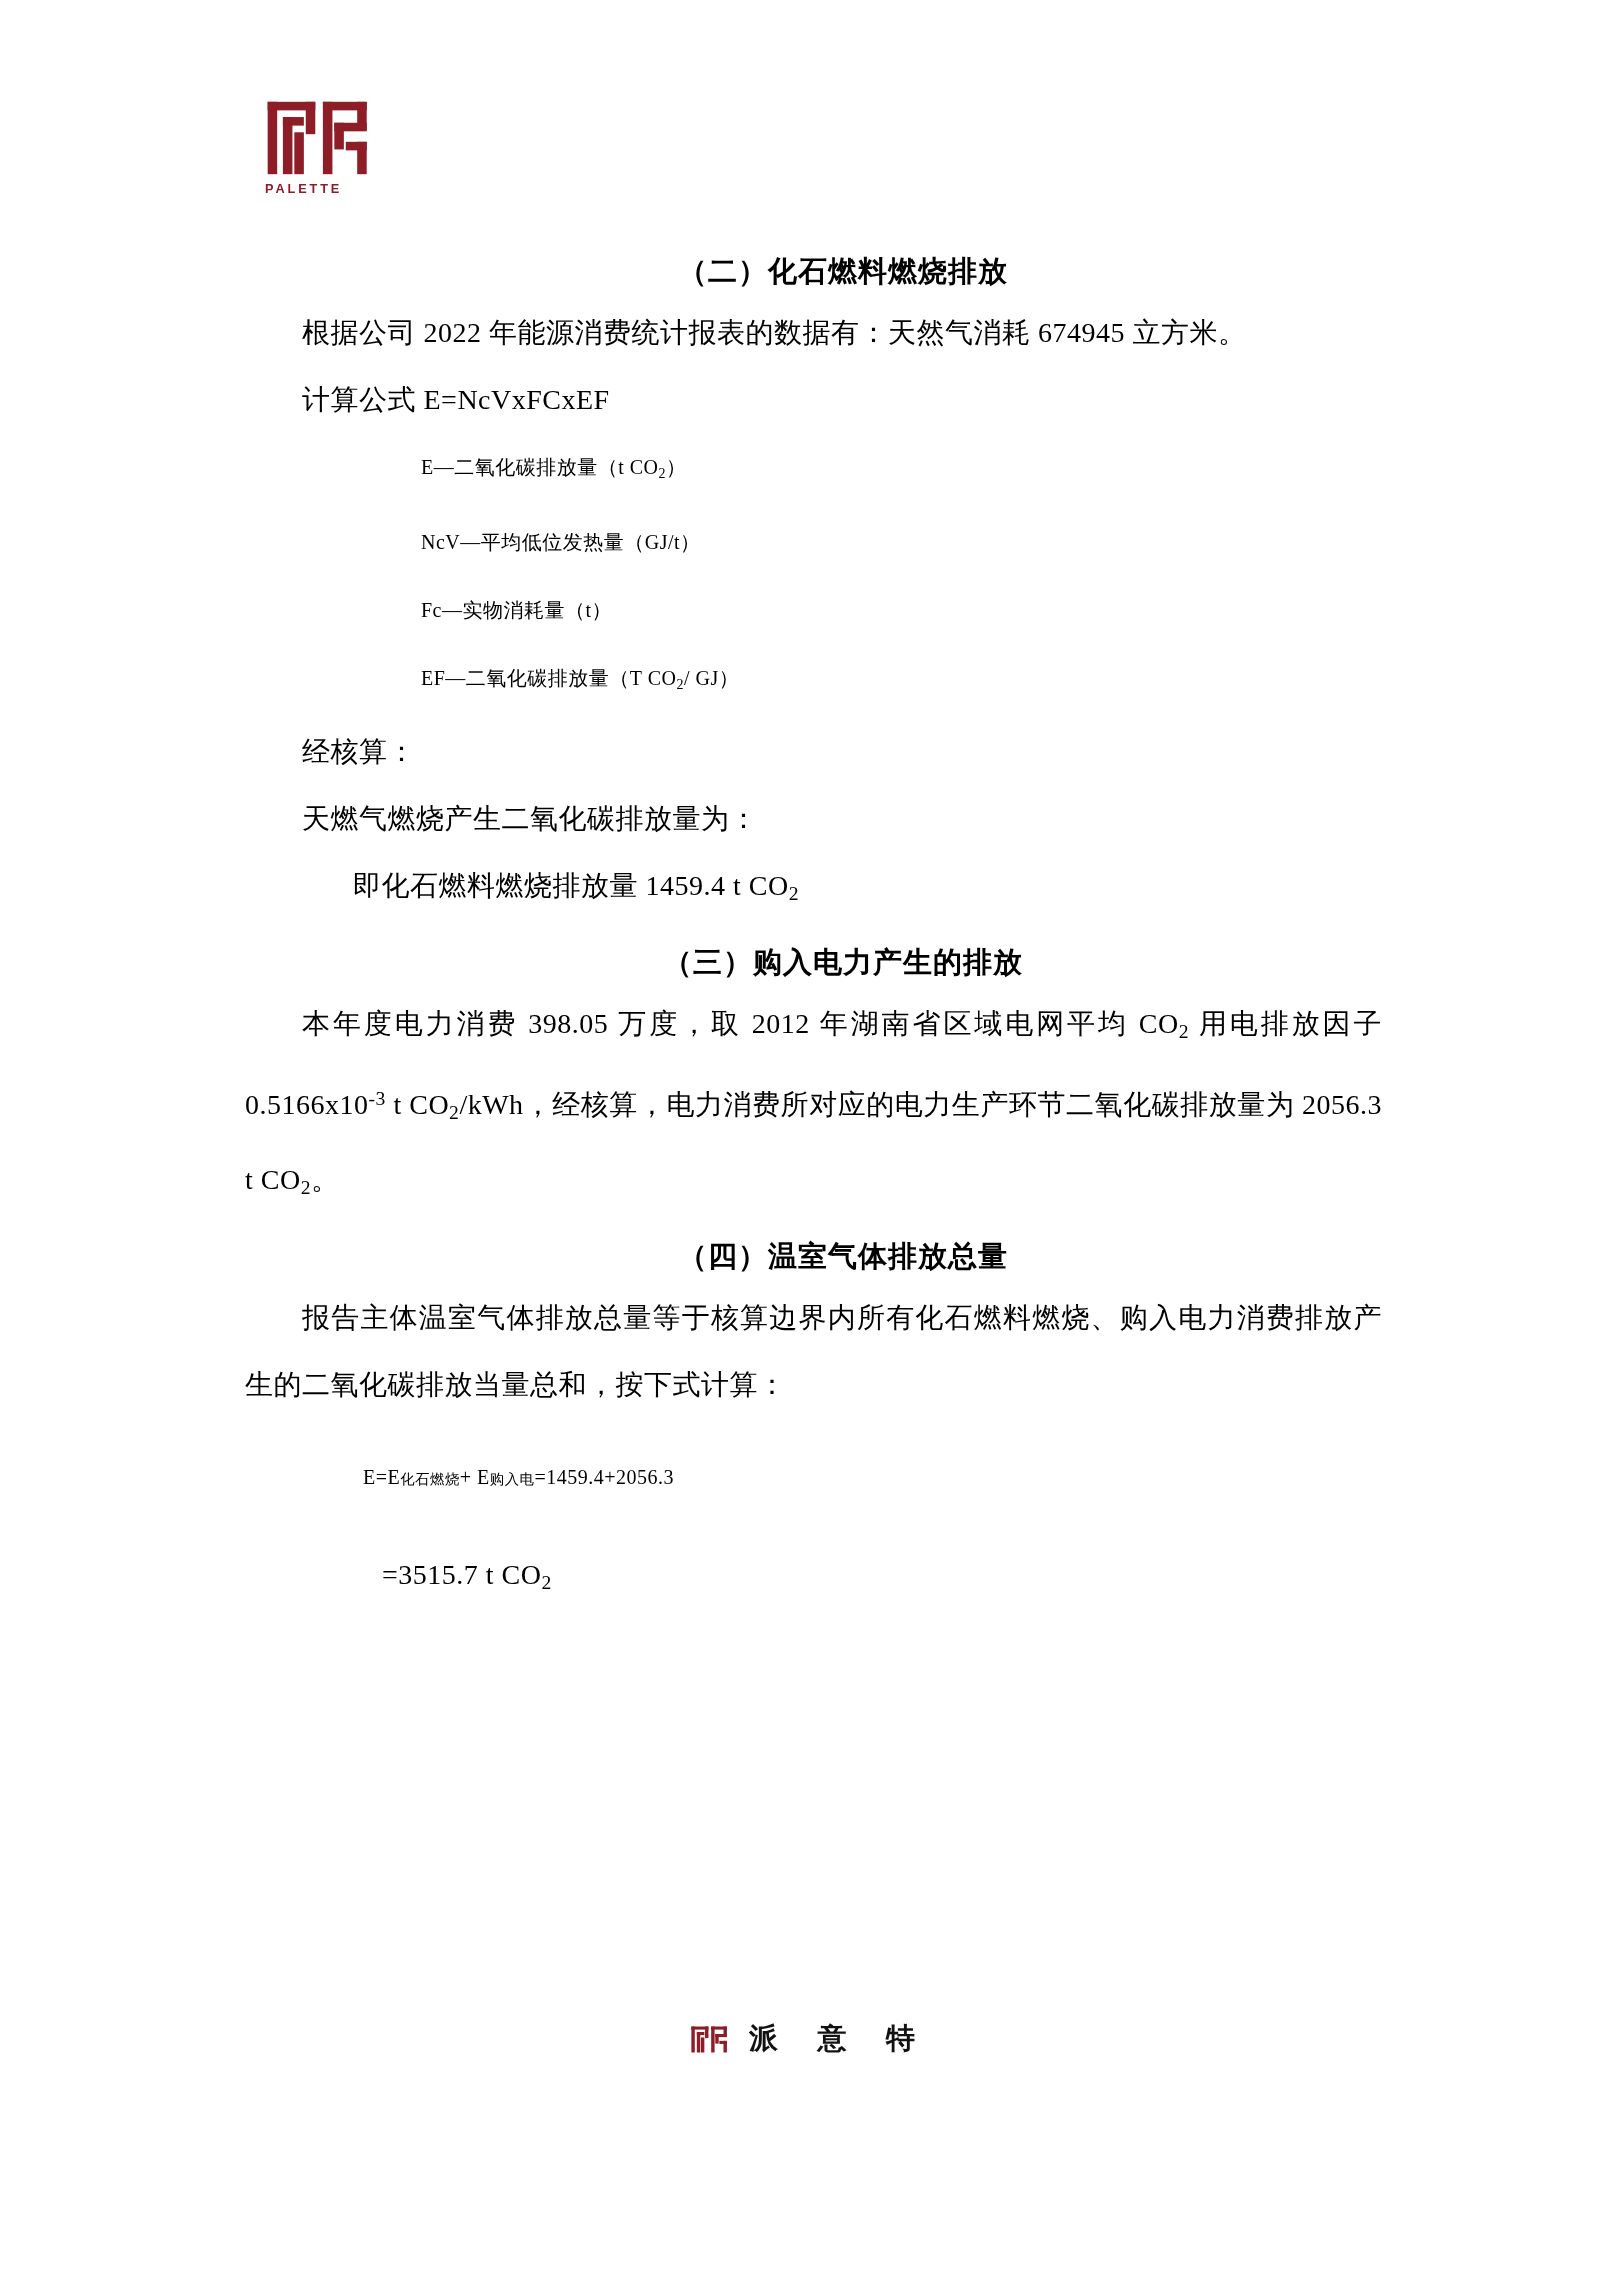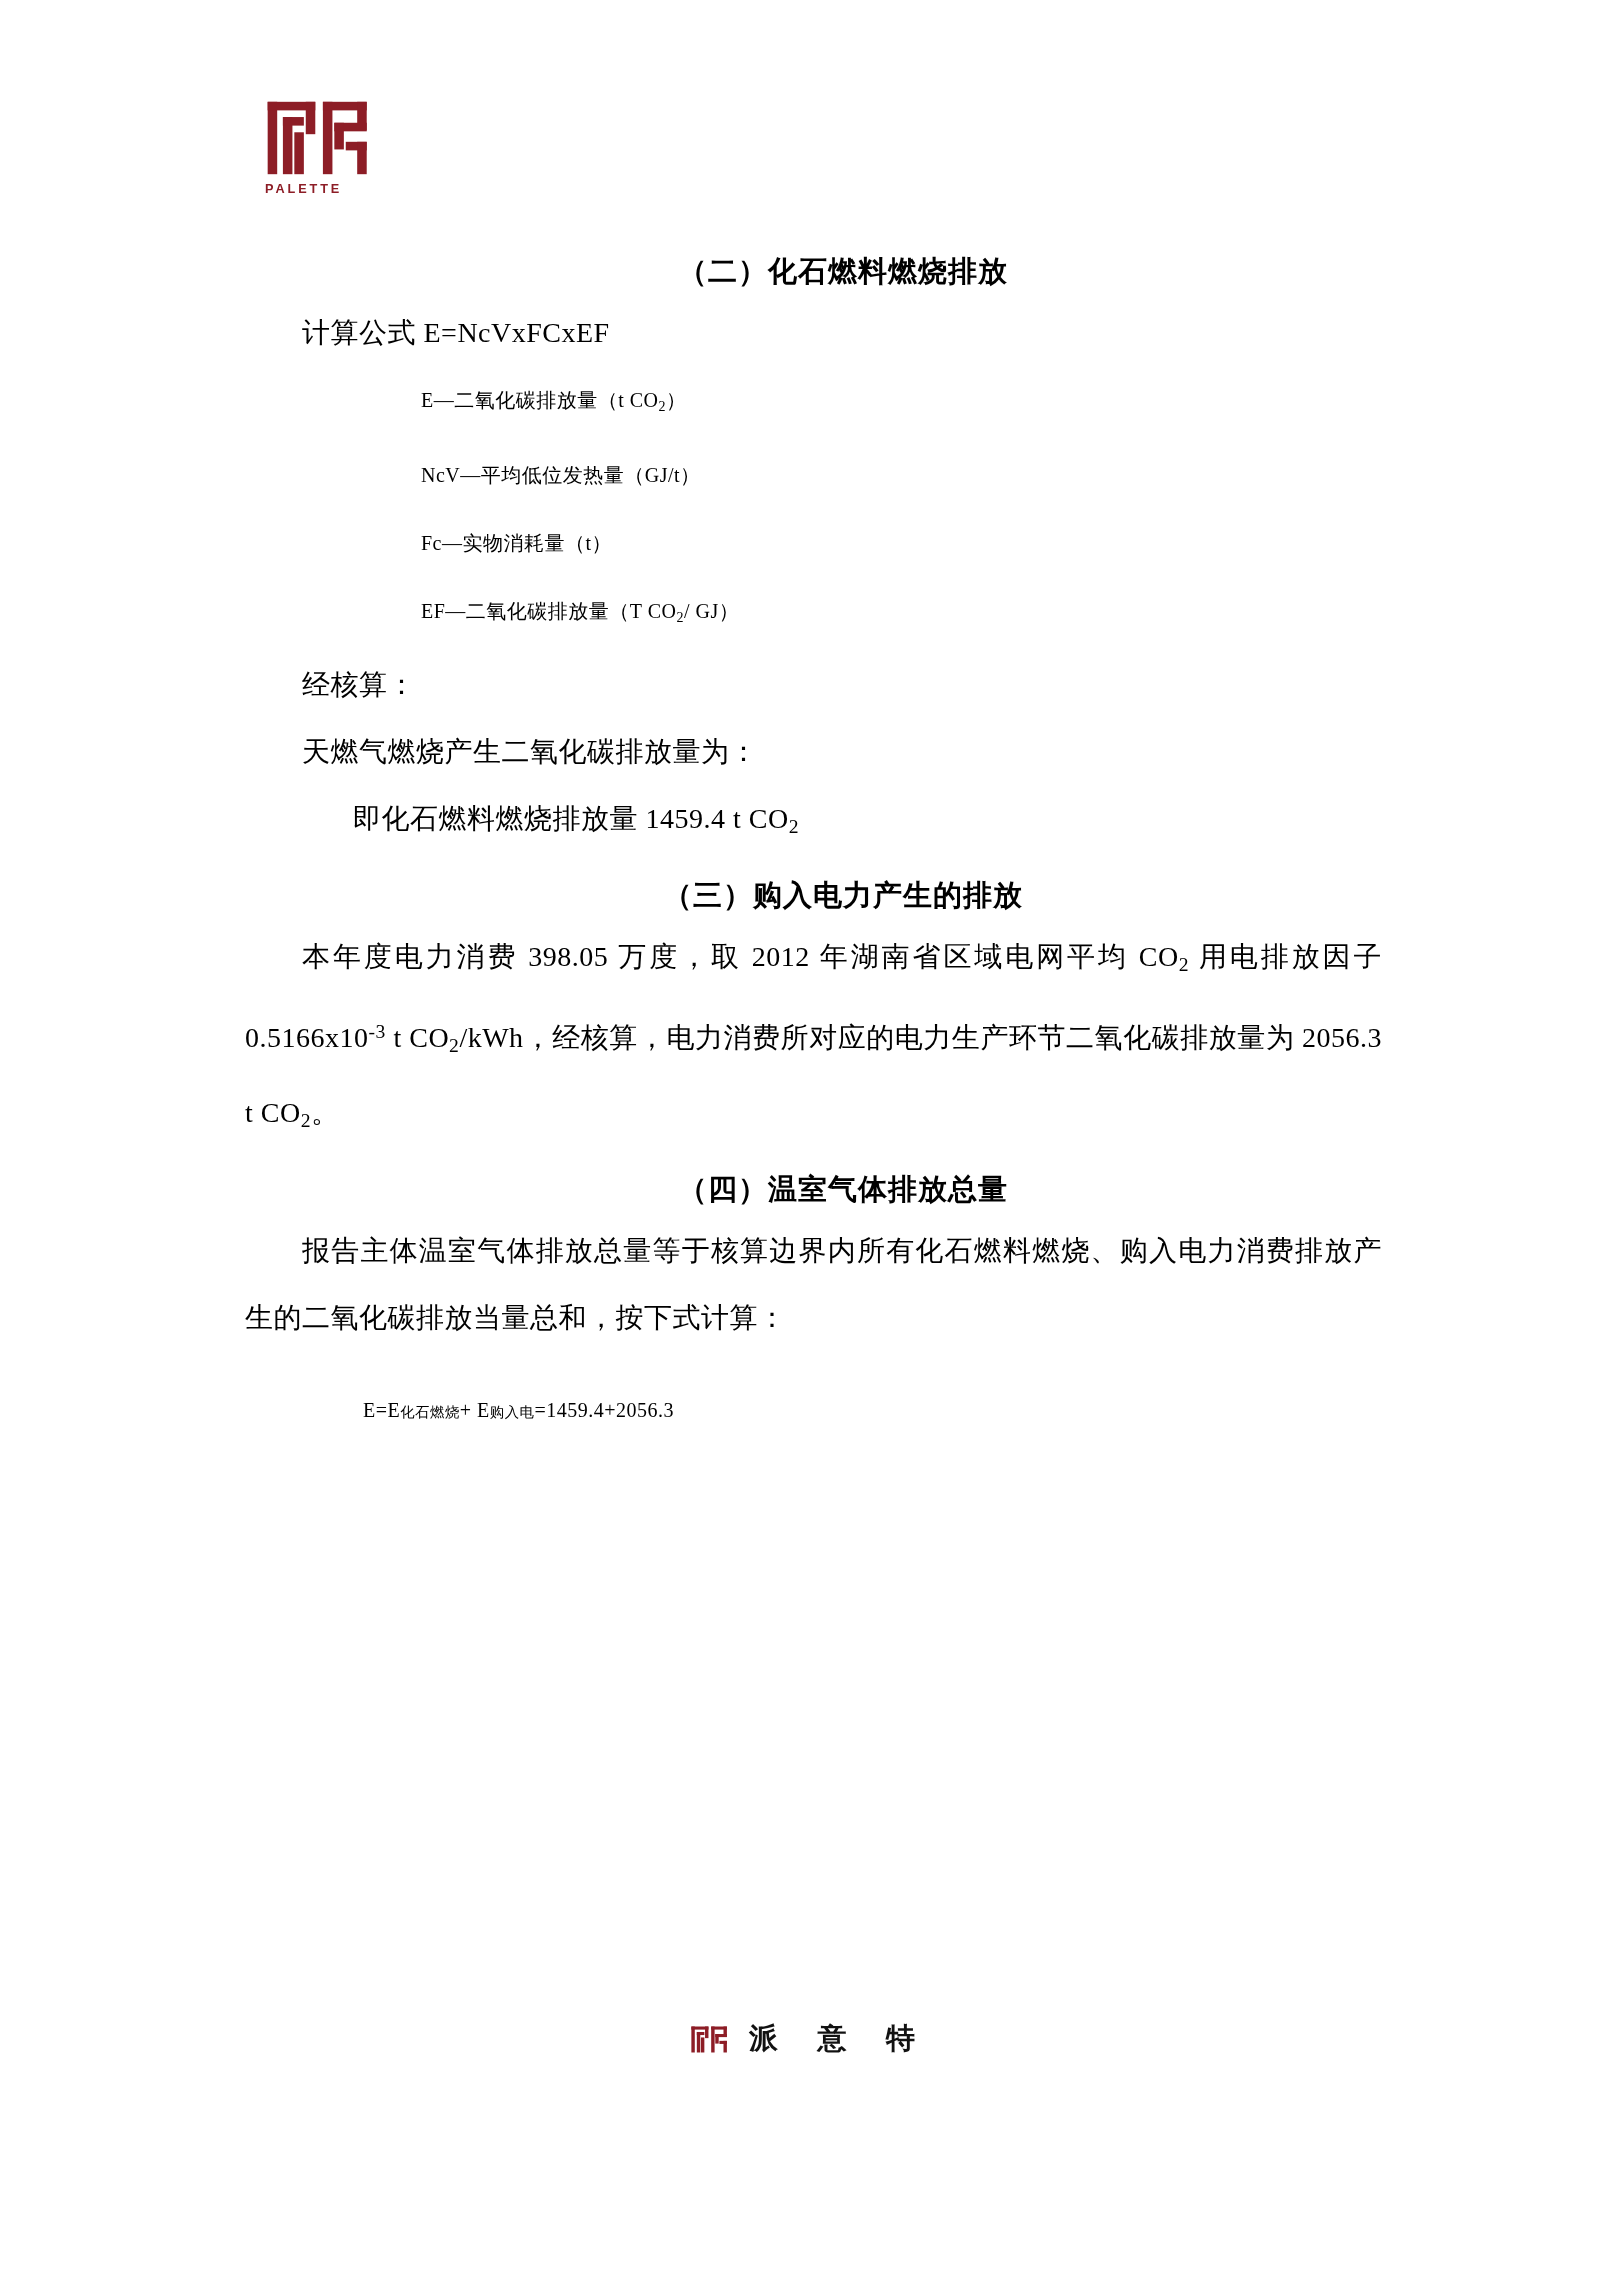--- a/index.html
+++ b/index.html
@@ -171,20 +171,21 @@
         <rect x="98" y="46" width="10" height="34"></rect>
       </g>
     </svg>
     <div class="logo-caption">PALETTE</div>
   </div>
 
   <div class="content">
 
     <h2 class="h-sec">（二）化石燃料燃烧排放</h2>
 
+    <p class="para">根据公司 2022 年能源消费统计报表的数据有：天然气消耗 674945 立方米。</p>
 
     <p class="para">计算公式 E=NcVxFCxEF</p>
 
     <p class="formula-line"><span>E—二氧化碳排放量（t CO</span><sub>2</sub><span>）</span></p>
 
     <p class="formula-line">NcV—平均低位发热量（GJ/t）</p>
 
     <p class="formula-line">Fc—实物消耗量（t）</p>
 
     <p class="formula-line"><span>EF—二氧化碳排放量（T CO</span><sub>2</sub><span>/ GJ）</span></p>
@@ -206,20 +207,21 @@
     <h2 class="h-sec">（四）温室气体排放总量</h2>
 
     <p class="para">报告主体温室气体排放总量等于核算边界内所有化石燃料燃烧、购入电力消费排放产生的二氧化碳排放当量总和，按下式计算：</p>
 
     <div class="gap-md"></div>
 
     <p class="total-line"><span>E=E</span><span class="sm">化石燃烧</span><span>+ E</span><span class="sm">购入电</span><span>=1459.4+2056.3</span></p>
 
     <div class="gap-md"></div>
 
+    <p class="total-line2"><span>=3515.7 t CO</span><sub>2</sub></p>
 
   </div>
 
   <div class="footer">
     <div class="footer-inner">
       <svg class="footer-logo" viewBox="0 0 120 84" aria-hidden="true">
         <g fill="#8d1d26">
           <rect x="4" y="4" width="10" height="76"></rect>
           <rect x="4" y="4" width="50" height="9"></rect>
           <rect x="44" y="4" width="10" height="34"></rect>

